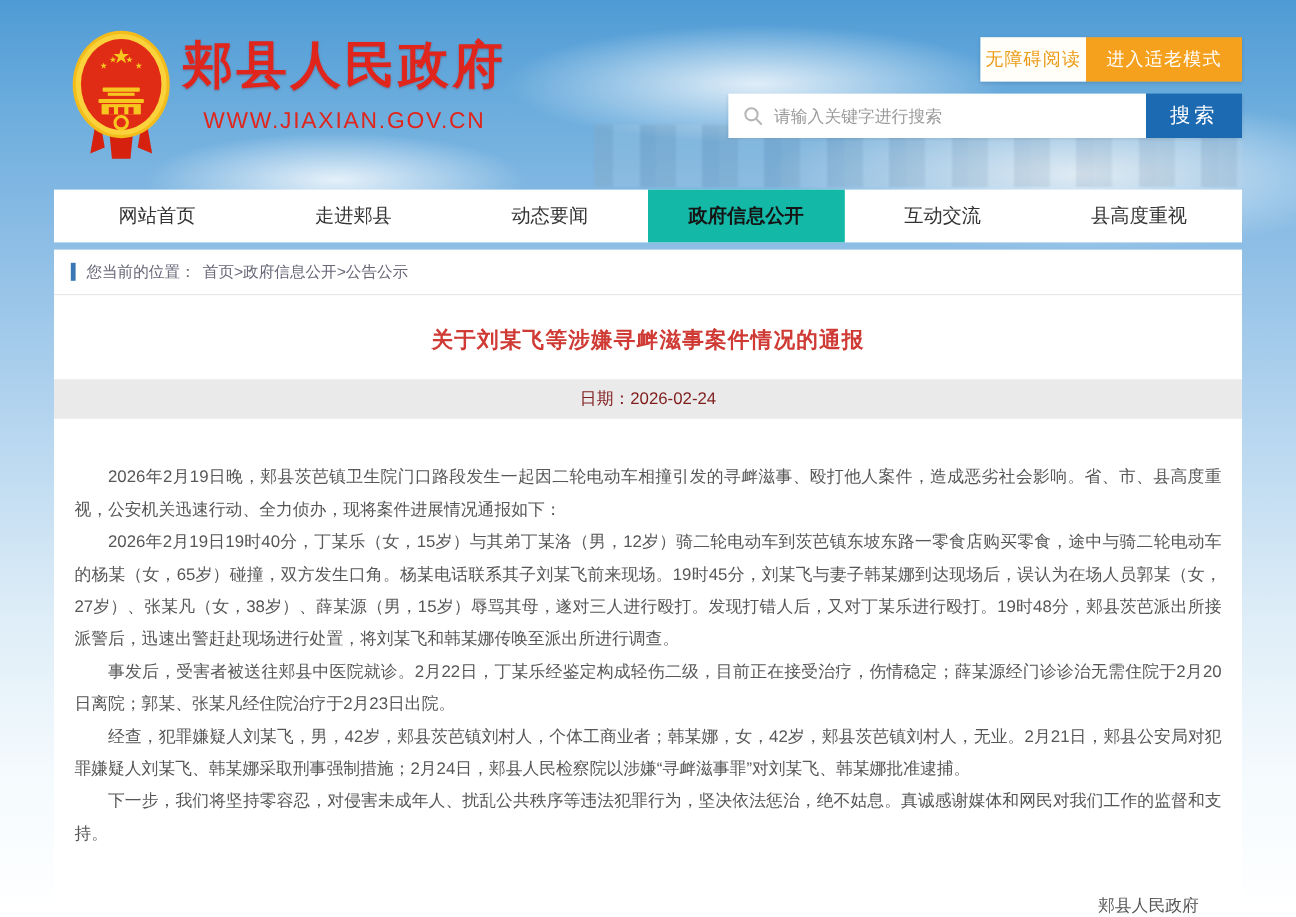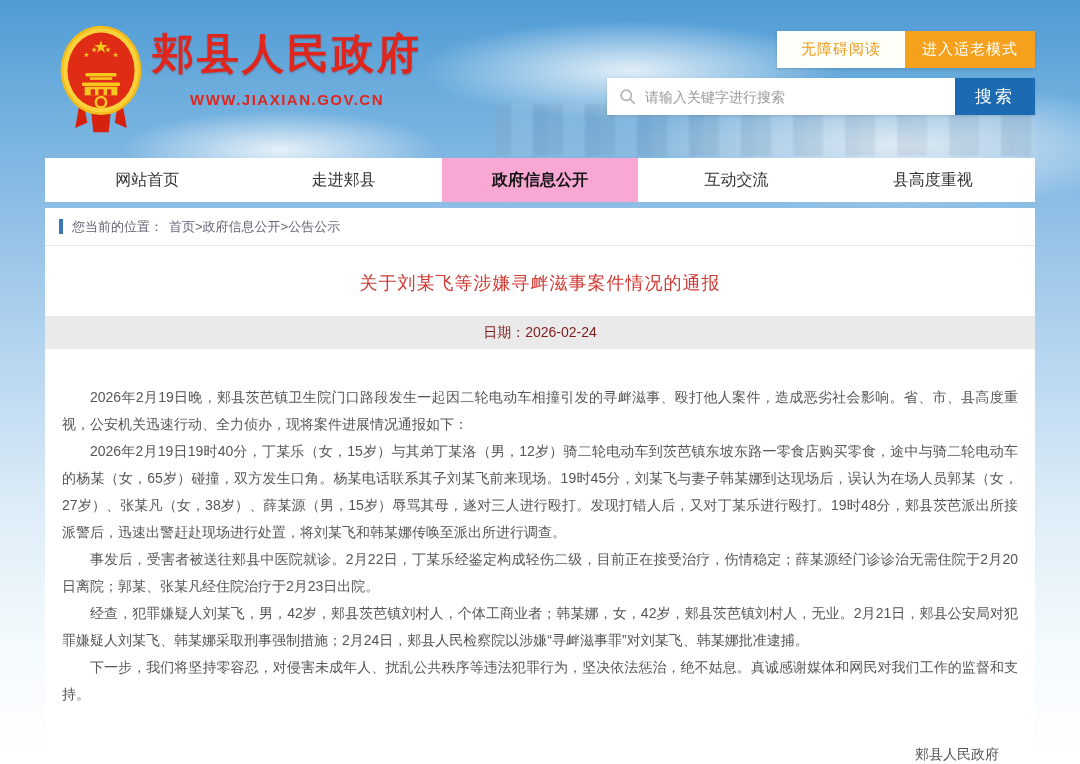--- a/index.html
+++ b/index.html
@@ -11,48 +11,48 @@
   }
   .cloud { position:absolute; pointer-events:none;
     background:radial-gradient(ellipse at center, rgba(255,255,255,.8), rgba(255,255,255,0) 70%); }
   .skyline { position:absolute; top:104px; right:45px; width:540px; height:52px; opacity:.5; filter:blur(1px);
     background:repeating-linear-gradient(90deg, rgba(140,160,175,.45) 0 16px, rgba(200,212,220,.35) 16px 38px, rgba(120,140,160,.4) 38px 52px); }
 
   
   .logo { position:absolute; left:58px; top:22px; width:86px; height:114px; }
   .brand { position:absolute; left:152px; top:26px; text-align:center; }
   .site-name { font-size:42px; font-weight:bold; color:#e0251c; letter-spacing:3px; text-shadow:0 1px 2px rgba(110,0,0,.3); }
-  .site-url { margin-top:9px; font-size:15px; font-weight:bold; color:#e0251c; letter-spacing:1.5px; }
+  .site-url { margin-top:9px; font-size:19px; font-weight:normal; color:#e0251c; letter-spacing:1.5px; }
 
   .top-buttons { position:absolute; top:31px; right:45px; display:flex; height:37px; box-shadow:0 1px 3px rgba(0,0,0,.15); }
-  .btn-access { width:128px; background:#fffef8; color:#ec9a16; font-size:15px; border:none; cursor:pointer;
+  .btn-access { width:88px; background:#fffef8; color:#ec9a16; font-size:15px; border:none; cursor:pointer;
     display:flex; align-items:center; justify-content:center; letter-spacing:1px; font-family:inherit; }
   .btn-elder { width:130px; background:#f5a11d; color:#ffffff; font-size:15px; border:none; cursor:pointer;
     display:flex; align-items:center; justify-content:center; letter-spacing:1px; font-family:inherit; }
 
   .search-bar { position:absolute; top:78px; right:45px; width:428px; height:37px; display:flex; box-shadow:0 1px 3px rgba(0,0,0,.12); }
   .search-input-wrap { flex:1; background:#ffffff; display:flex; align-items:center; padding-left:12px; }
   .search-input { border:none; outline:none; flex:1; font-size:14px; color:#333; margin-left:9px; background:transparent; font-family:inherit; }
   .search-input::placeholder { color:#9a9a9a; }
   .search-btn { width:80px; background:#1c6ab1; color:#fff; font-size:17px; border:none; cursor:pointer;
     display:flex; align-items:center; justify-content:center; letter-spacing:3px; font-family:inherit; }
 
   
   .nav { position:absolute; top:158px; left:45px; width:990px; height:44px; background:#ffffff; display:flex; padding:0 4px; }
   .nav-item { flex:1; display:flex; align-items:center; justify-content:center; font-size:16px; color:#333; cursor:pointer; }
-  .nav-item.active { background:#f9a8d4; color:#151515; font-weight:600; }
+  .nav-item.active { background:#14b8a6; color:#151515; font-weight:600; }
 
   
   .panel { position:absolute; top:208px; left:45px; width:990px; height:556px; background:#ffffff; }
   .breadcrumb { height:38px; display:flex; align-items:center; padding:0 14px; border-bottom:1px solid #e7e7e7; font-size:13px; color:#5b79a8; }
   .crumb-bar { width:4px; height:15px; background:#3a78b5; margin-right:9px; flex:0 0 auto; }
   .crumb-label { color:#667; margin-right:6px; }
   .crumb-path { color:#667; }
 
-  .article-title { margin-top:25px; text-align:center; font-size:18px; font-weight:normal; color:#cf3a34; letter-spacing:1px; }
+  .article-title { margin-top:25px; text-align:center; font-size:18px; font-weight:bold; color:#cf3a34; letter-spacing:1px; }
   .date-bar { margin-top:21px; height:33px; background:#eaeaea; display:flex; align-items:center; justify-content:center; font-size:14px; color:#7f1d1d; }
 
   .article-body { padding:35px 17px 0; }
   .article-body p { text-indent:2em; font-size:14px; color:#565656; line-height:27px; text-align:justify; }
 
   .signature { margin-top:32px; padding-right:22px; text-align:right; font-size:14px; color:#565656; line-height:29px; }
   .sig-name { padding-right:14px; }
 </style>
 </head>
 <body>
@@ -109,20 +109,21 @@
       </span>
       <input class="search-input" type="text" placeholder="请输入关键字进行搜索" style="">
     </div>
     <button class="search-btn">搜索</button>
   </div>
 </div>
 
 <div class="nav">
   <div class="nav-item">网站首页</div>
   <div class="nav-item">走进郏县</div>
+  <div class="nav-item">动态要闻</div>
   <div class="nav-item active">政府信息公开</div>
   <div class="nav-item">互动交流</div>
   <div class="nav-item">县高度重视</div>
 </div>
 
 <div class="panel">
   <div class="breadcrumb">
     <span class="crumb-bar"></span>
     <span class="crumb-label">您当前的位置：</span>
     <span class="crumb-path">首页&gt;政府信息公开&gt;公告公示</span>

